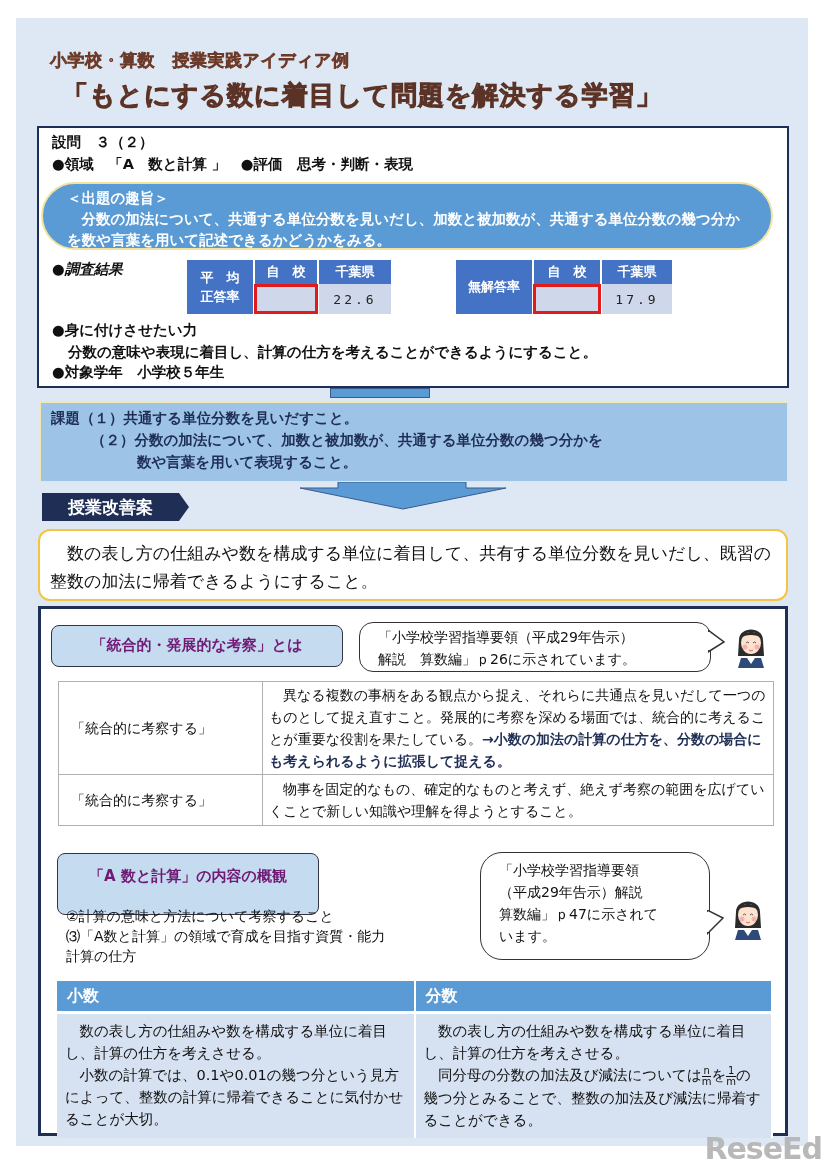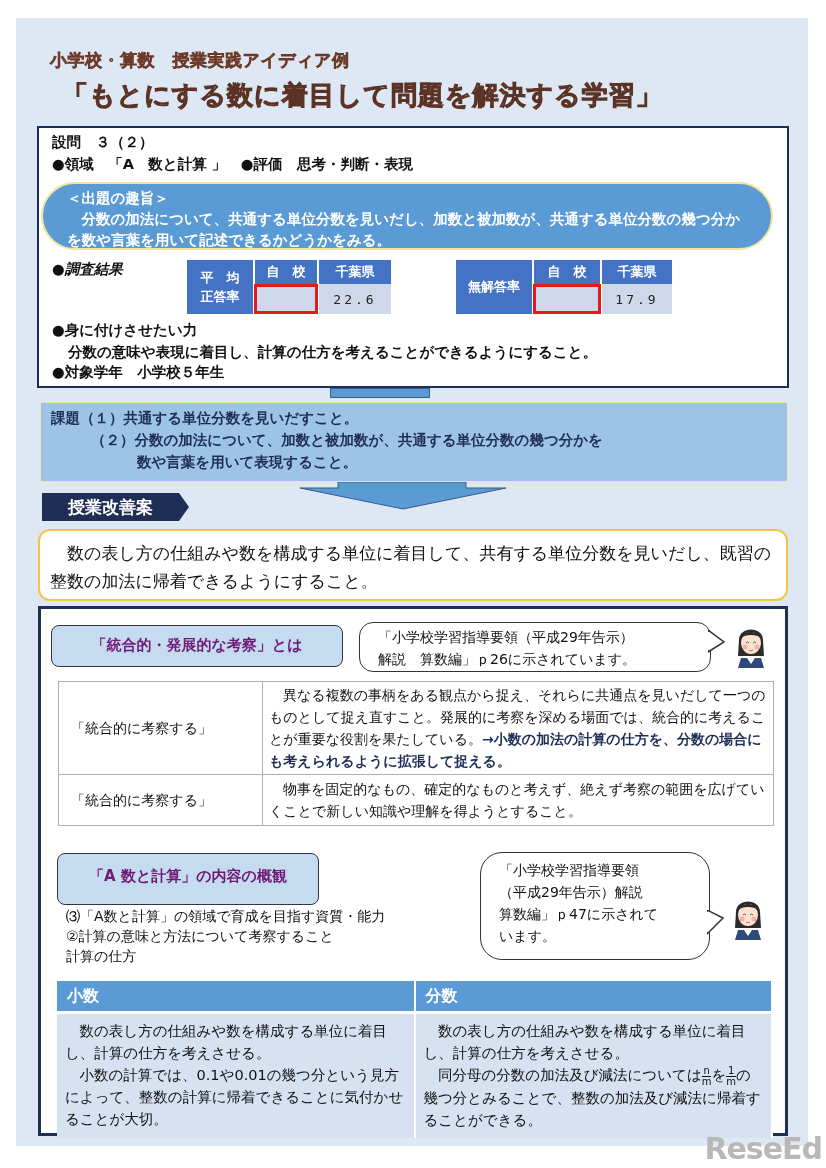--- a/index.html
+++ b/index.html
@@ -153,25 +153,25 @@
       <span>　異なる複数の事柄をある観点から捉え、それらに共通点を見いだして一つのものとして捉え直すこと。発展的に考察を深める場面では、統合的に考えることが重要な役割を果たしている。</span><span style="color:#1f2e55;font-weight:bold;">→小数の加法の計算の仕方を、分数の場合にも考えられるように拡張して捉える。</span>
     </td>
   </tr>
   <tr>
     <td style="padding-left:12px;height:48px;">「統合的に考察する」</td>
     <td style="padding:2px 6px;">　物事を固定的なもの、確定的なものと考えず、絶えず考察の範囲を広げていくことで新しい知識や理解を得ようとすること。</td>
   </tr>
 </tbody>
   </table>
 
-<div class="abs pill" style="left:57px;top:853px;width:262px;height:52px;line-height:44px;">「A 数と計算」の内容の概観</div>
+<div class="abs pill" style="left:57px;top:853px;width:262px;height:62px;line-height:44px;">「A 数と計算」の内容の概観</div>
 
 <div class="abs" style="left:66px;top:906px;font-size:14px;line-height:20px;">
+  <div>②計算の意味と方法について考察すること</div>
   <div>⑶「A数と計算」の領域で育成を目指す資質・能力</div>
-  <div>②計算の意味と方法について考察すること</div>
   <div>計算の仕方</div>
 </div>
 
 <div class="abs bubble" style="left:480px;top:852px;width:230px;height:108px;padding:6px 18px;border-radius:22px;">
   <div>「小学校学習指導要領</div>
   <div>（平成29年告示）解説</div>
   <div>算数編」ｐ47に示されて</div>
   <div>います。</div>
 </div>
 <svg class="abs" style="left:707px;top:910px;" width="18" height="26">

